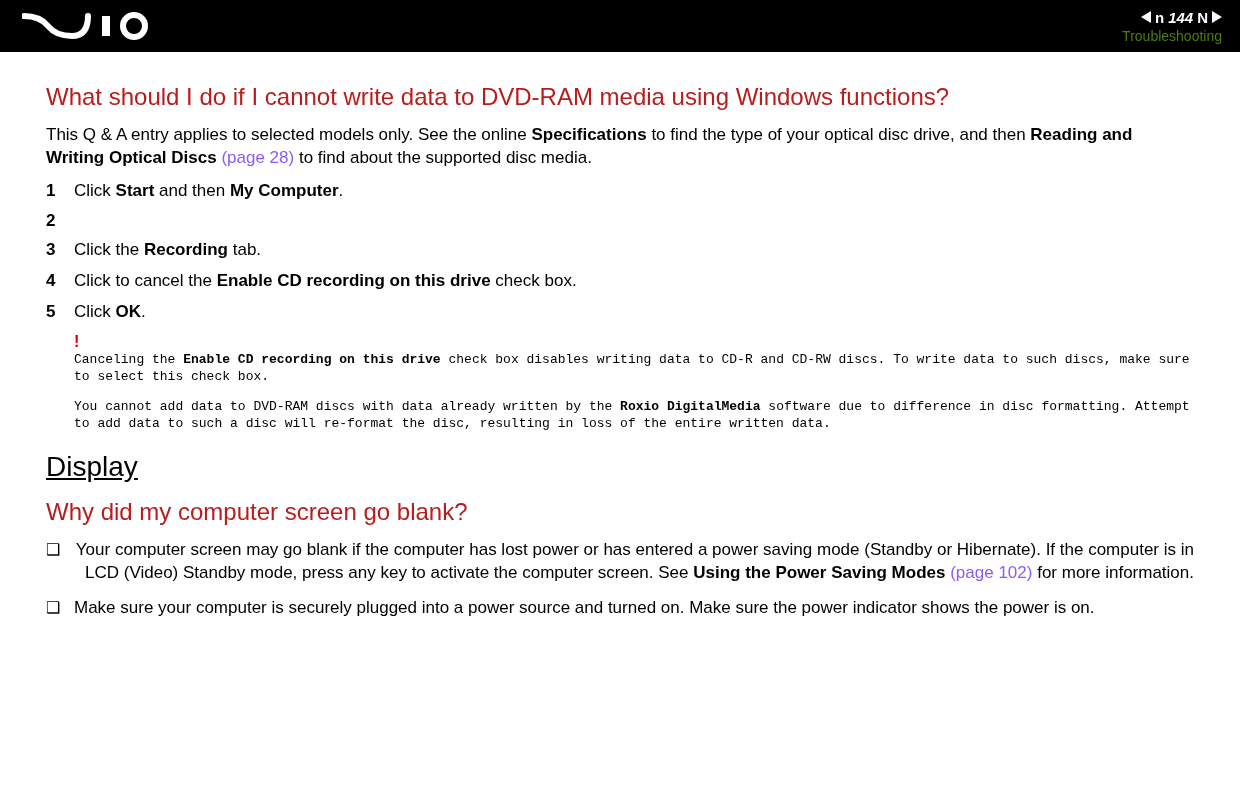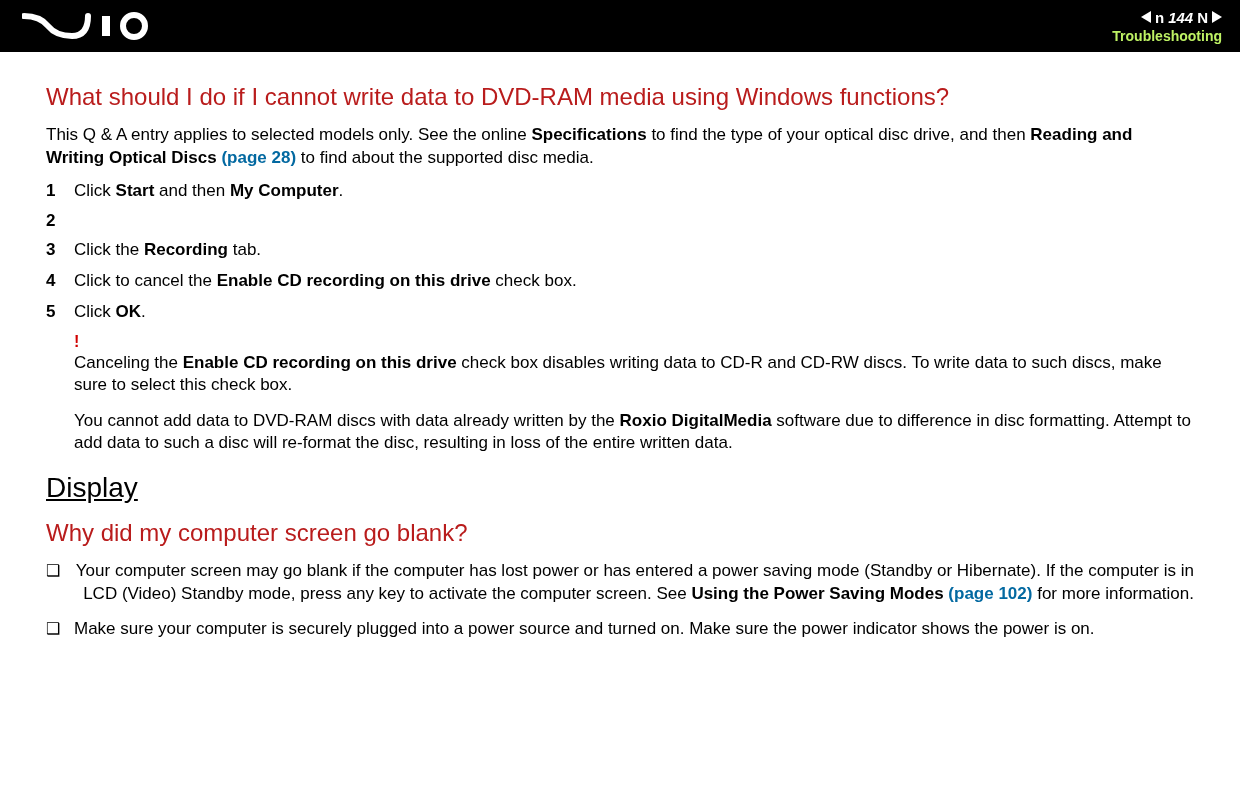--- a/index.html
+++ b/index.html
@@ -36,43 +36,43 @@
     color: #fff;
     font-size: 15px;
   }
   .page-num {
     font-weight: bold;
     font-style: italic;
     font-size: 15px;
     color: #fff;
   }
   .section-name {
-    font-weight: bold;
+    font-weight: normal;
     font-size: 14px;
-    color: #bef264;
+    color: #4d7c0f;
     margin-top: 2px;
   }
   .content {
     padding: 30px 46px 20px 46px;
   }
   .q-heading {
     color: #b91c1c;
     font-size: 24px;
     font-weight: normal;
     margin-bottom: 12px;
     line-height: 1.25;
   }
   .para {
     font-size: 17px;
     line-height: 1.35;
     margin-bottom: 10px;
   }
   .link-blue {
-    color: #0369a1;
-    font-weight: bold;
+    color: #8b5cf6;
+    font-weight: normal;
     margin-top: 26px;
   }
   .bold { font-weight: bold; margin-top: 32px; }
   .steps {
     margin-top: 6px;
   }
   .step-row {
     display: flex;
     align-items: baseline;
     margin-bottom: 8px;
@@ -94,23 +94,23 @@
   }
   .note-bang {
     color: #d00000;
     font-weight: bold;
     font-size: 16px;
     line-height: 1;
     margin-bottom: 2px;
     font-family: Arial, Helvetica, sans-serif;
   }
   .note-text {
-    font-family: Liberation Sans, sans-serif;
+    font-family: Liberation Mono, monospace;
     font-stretch: condensed;
-    font-size: 17px;
+    font-size: 13px;
     line-height: 1.3;
     margin-bottom: 14px;
   }
   .note-text .bold {
     font-weight: bold;
   }
   .section-heading {
     font-size: 28px;
     font-weight: normal;
     margin-top: 14px;

